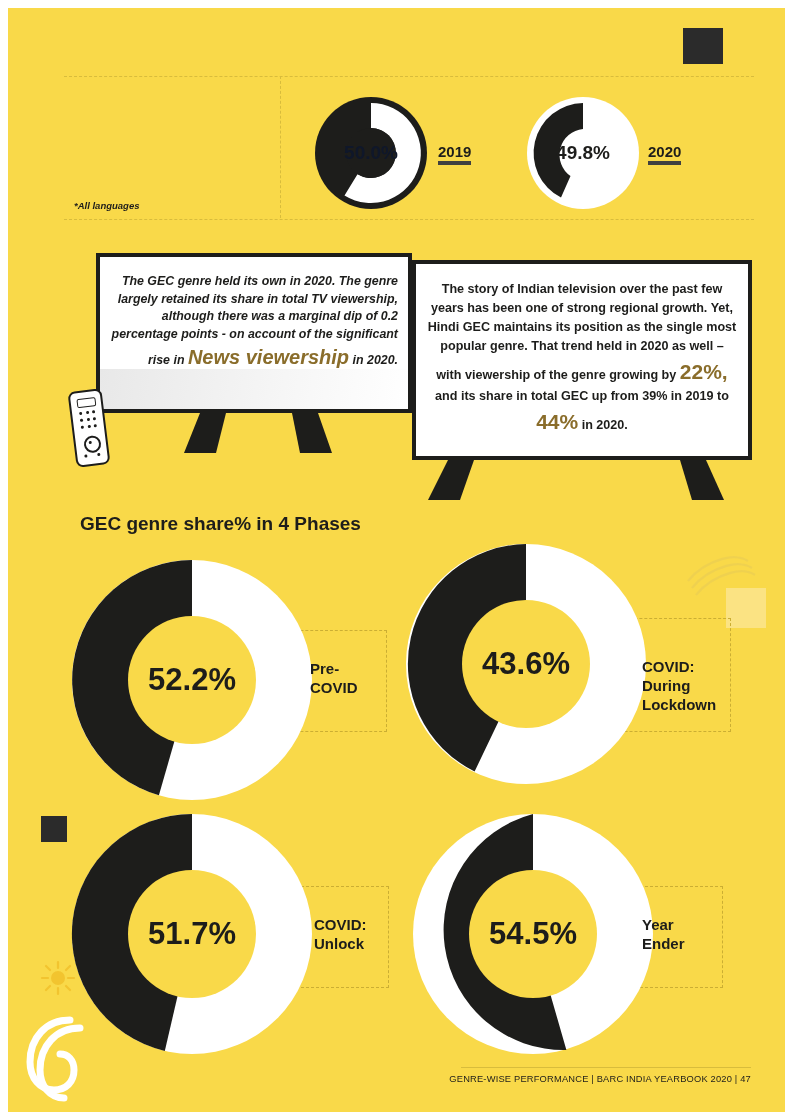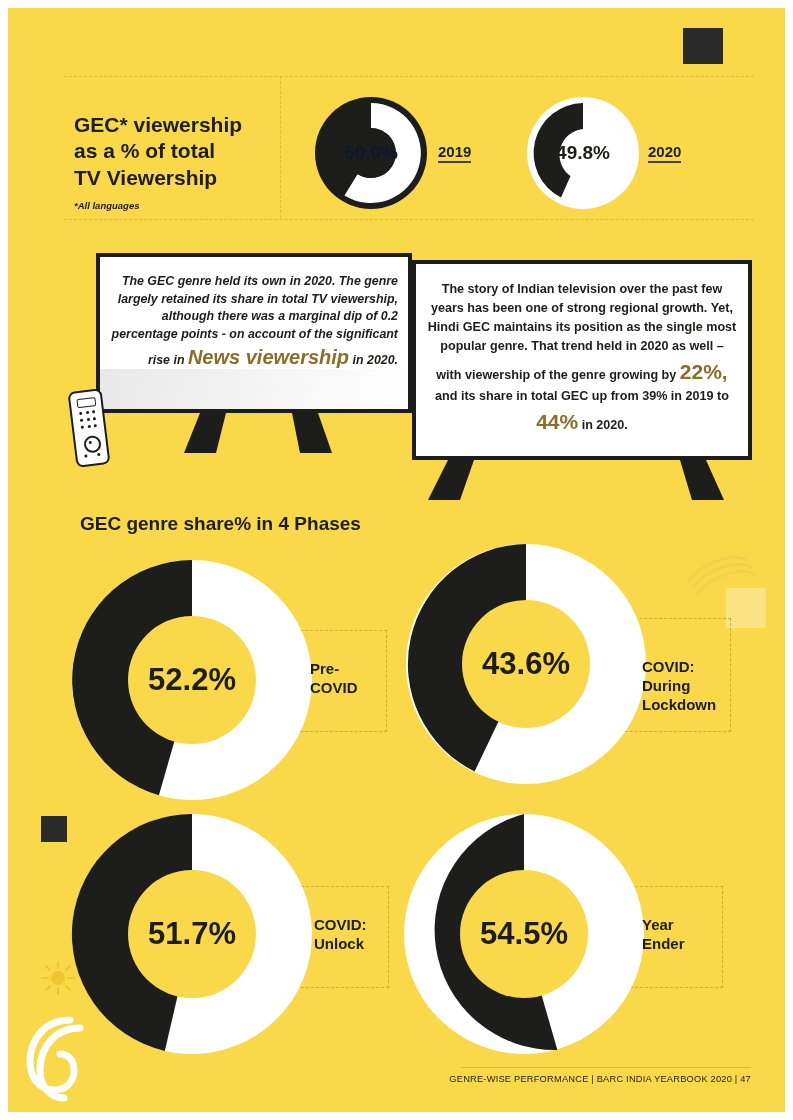--- a/index.html
+++ b/index.html
@@ -37,21 +37,21 @@
   }
   .gec-note{
     position:absolute;left:66px;top:192px;
     font-size:9.5px;font-style:italic;font-weight:bold;color:#1d1d1b;
   }
   
   .d2019{position:absolute;left:307px;top:89px;width:112px;height:112px;}
   .d2020{position:absolute;left:519px;top:89px;width:112px;height:112px;}
   .donut-label{
     position:absolute;font-size:15px;font-weight:bold;color:#1d1d1b;
-    border-bottom:2px solid #404040;padding-bottom:1px;
+    border-bottom:4px solid #404040;padding-bottom:1px;
   }
   .lab2019{left:430px;top:135px;}
   .lab2020{left:640px;top:135px;}
   .donut-center-txt{
     position:absolute;width:100%;text-align:center;top:50%;transform:translateY(-50%);
     font-size:19px;font-weight:bold;
   }
 
   
   .tv1{position:absolute;left:88px;top:245px;width:316px;height:160px;}
@@ -97,21 +97,21 @@
   .sec-title{
     position:absolute;left:72px;top:505px;
     font-size:19px;font-weight:bold;color:#1d1d1b;
   }
 
   
   .phase{position:absolute;width:240px;height:240px;}
   .p1{left:64px;top:552px;}
   .p2{left:398px;top:536px;}
   .p3{left:64px;top:806px;}
-  .p4{left:396px;top:806px;}
+  .p4{left:405px;top:806px;}
   .phase .pct{
     position:absolute;left:0;top:0;width:100%;height:100%;
     display:flex;align-items:center;justify-content:center;
     font-size:31px;font-weight:bold;color:#1d1d1b;
   }
   .plabel{
     position:absolute;font-size:15px;font-weight:bold;color:#1d1d1b;line-height:1.25;
   }
   .pbox{
     position:absolute;border:1px dashed #cbae33;
@@ -154,25 +154,20 @@
       <svg width="72" height="58" viewBox="0 0 72 58">
         <path d="M6 40 C14 30 26 22 40 18 C50 15 60 16 66 20" stroke="#e8cc55" stroke-width="2.4" fill="none"></path>
         <path d="M10 47 C18 37 30 29 44 25 C54 22 63 23 69 27" stroke="#e8cc55" stroke-width="2.4" fill="none"></path>
         <path d="M2 33 C10 23 22 15 36 11 C46 8 56 9 62 13" stroke="#e8cc55" stroke-width="2.4" fill="none"></path>
       </svg>
     </div>
 
     <div class="top-dash"></div>
     <div class="top-dash-right"></div>
 
-    <div class="gec-title">
-      <div>GEC* viewership</div>
-      <div>as a % of total</div>
-      <div>TV Viewership</div>
-    </div>
     <div class="gec-note">*All languages</div>
 
     <div class="d2019">
       <svg width="112" height="112" viewBox="0 0 112 112">
         <circle cx="56" cy="56" r="56" fill="#1d1d1b"></circle>
         <path d="M56 6 A50 50 0 1 1 29.5 98.5 L42.5 77.2 A25 25 0 1 0 56 31 Z" fill="#ffffff" transform="rotate(0 56 56)"></path>
         <circle cx="56" cy="56" r="25" fill="#1d1d1b"></circle>
       </svg>
       <div class="donut-center-txt" style="color:#0f172a;text-align:center;">50.0%</div>
     </div>

